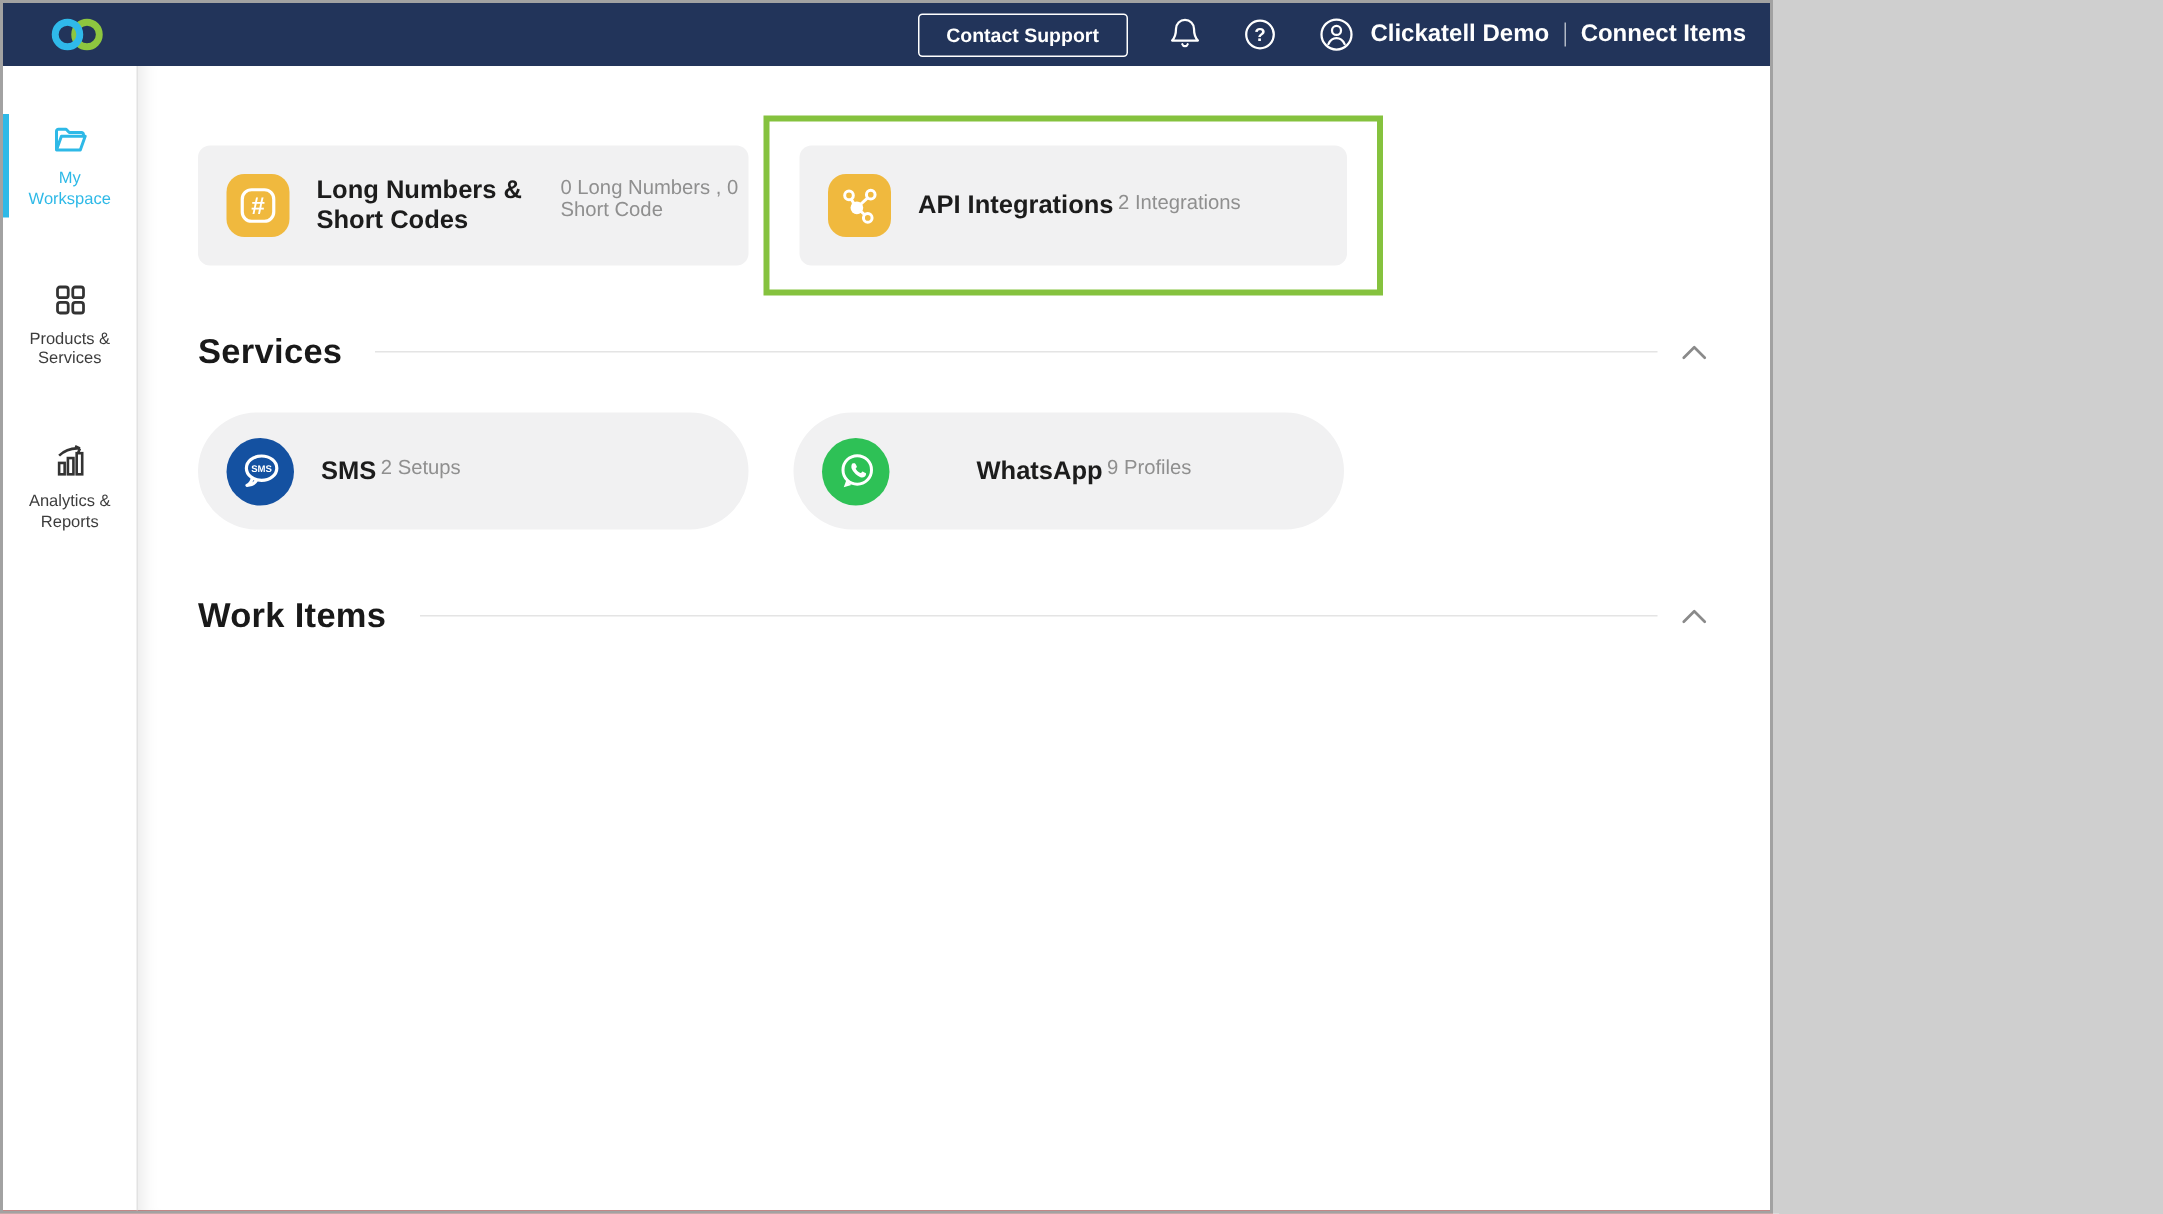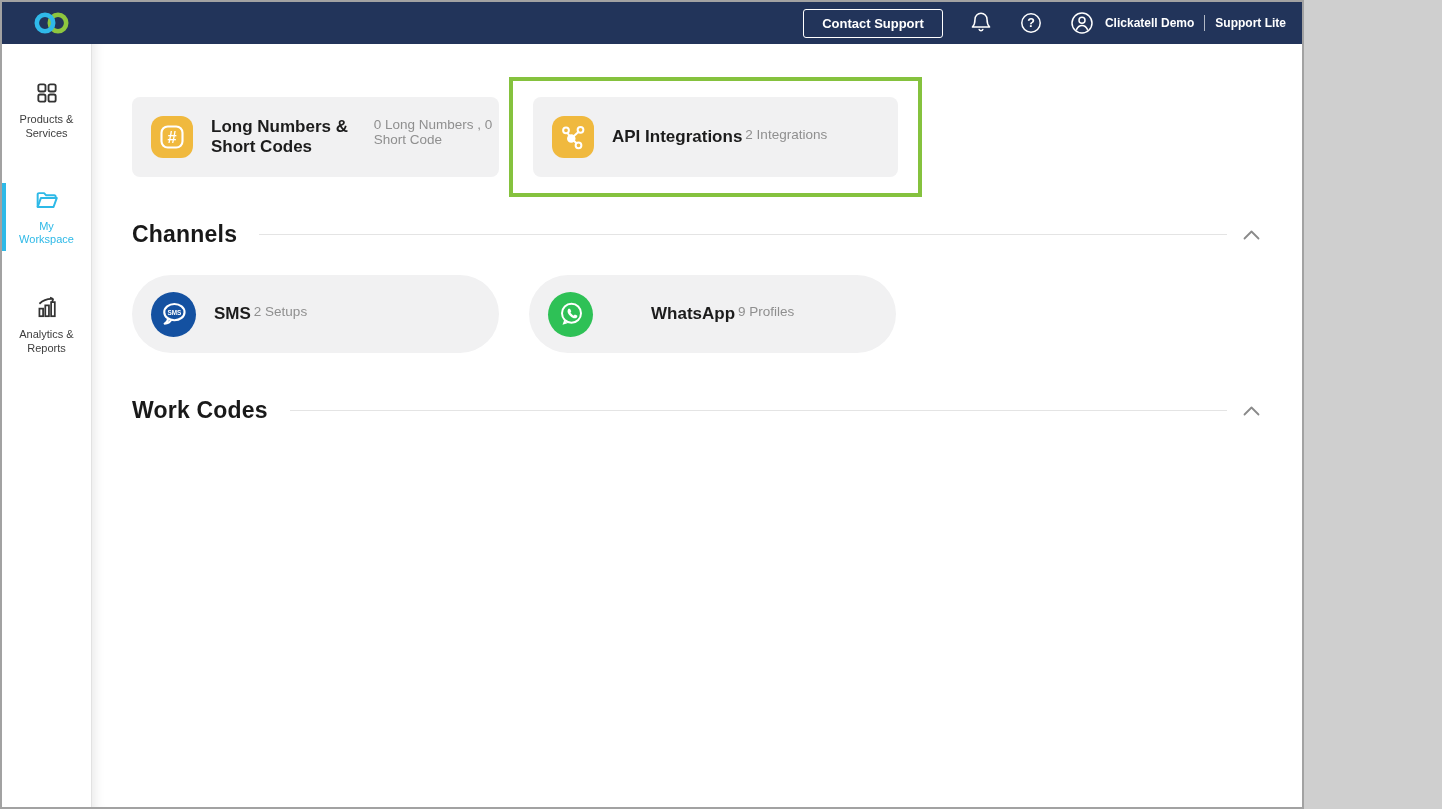--- a/index.html
+++ b/index.html
@@ -1,20 +1,20 @@
 <!DOCTYPE html>
 <html><head>
 <meta charset="utf-8">
 <style>
   * { margin:0; padding:0; box-sizing:border-box; }
   html,body { background:#cfcfcf; }
   body { font-family:"Liberation Sans", sans-serif; }
 
   .window {
-    width:1304px; height:809px;
+    width:1182px; height:809px;
     border:2px solid #a2a2a2;
     background:#b91c1c;
     overflow:hidden;
     position:relative;
   }
 
   
   .topbar {
     height:42px; background:#22345A;
     display:flex; align-items:center;
@@ -24,21 +24,21 @@
   .topbar-right { margin-left:auto; display:flex; align-items:center; gap:26px; }
   .btn-contact {
     background:transparent; color:#ffffff;
     border:1.5px solid #ffffff; border-radius:3px;
     font-family:"Liberation Sans",sans-serif;
     font-size:13px; font-weight:bold;
     padding:7px 18px; cursor:pointer; line-height:1;
   }
   .icon-btn { background:none; border:none; cursor:pointer; display:flex; align-items:center; padding:0; }
   .account { display:flex; align-items:center; gap:10px; cursor:pointer; }
-  .account-name, .plan-name { color:#ffffff; font-size:12px; font-weight:bold; white-space:nowrap; }
+  .account-name, .plan-name { color:#ffffff; font-size:16px; font-weight:bold; white-space:nowrap; }
   .account-divider { width:1px; height:16px; background:rgba(255,255,255,0.65); }
 
   
   .app-body { display:flex; height:763px; }
   .sidebar {
     width:90px; background:#ffffff;
     border-right:1px solid #e2e2e2;
     padding-top:30px;
     display:flex; flex-direction:column; align-items:center; gap:34px;
     flex-shrink:0;
@@ -138,46 +138,46 @@
       </button>
 
       <div class="account">
         <svg width="26" height="26" viewBox="0 0 26 26">
           <circle cx="13" cy="13" r="10" fill="none" stroke="#ffffff" stroke-width="1.5"></circle>
           <circle cx="13" cy="10.3" r="3" fill="none" stroke="#ffffff" stroke-width="1.5"></circle>
           <path d="M7.6 19.4 c1.2-2.8 3.1-4 5.4-4 s4.2 1.2 5.4 4" fill="none" stroke="#ffffff" stroke-width="1.5" stroke-linecap="round"></path>
         </svg>
         <span class="account-name">Clickatell Demo</span>
         <span class="account-divider"></span>
-        <span class="plan-name">Support Lite</span>
+        <span class="plan-name">Connect Items</span>
       </div>
     </div>
   </header>
 
   <div class="app-body">
 
     <nav class="sidebar">
+
+      <div class="side-item active">
+        <span class="active-bar"></span>
+        <svg width="28" height="26" viewBox="0 0 24 22">
+          <path d="M4 17 V6.2 a1.1 1.1 0 0 1 1.1 -1.1 h4.4 l1.8 1.9 h7 a1.1 1.1 0 0 1 1.1 1.1 v1" fill="none" stroke="#2EB9E7" stroke-width="1.7" stroke-linejoin="round"></path>
+          <path d="M4 17 L6.8 9.2 H20.4 L17.6 17 Z" fill="none" stroke="#2EB9E7" stroke-width="1.7" stroke-linejoin="round"></path>
+        </svg>
+        <span class="side-label">My Workspace</span>
+      </div>
 
       <div class="side-item">
         <svg width="26" height="26" viewBox="0 0 24 24">
           <rect x="4" y="4" width="6.6" height="6.6" rx="1.6" fill="none" stroke="#333333" stroke-width="1.7"></rect>
           <rect x="13.4" y="4" width="6.6" height="6.6" rx="1.6" fill="none" stroke="#333333" stroke-width="1.7"></rect>
           <rect x="4" y="13.4" width="6.6" height="6.6" rx="1.6" fill="none" stroke="#333333" stroke-width="1.7"></rect>
           <rect x="13.4" y="13.4" width="6.6" height="6.6" rx="1.6" fill="none" stroke="#333333" stroke-width="1.7"></rect>
         </svg>
         <span class="side-label">Products &amp; Services</span>
-      </div>
-
-      <div class="side-item active">
-        <span class="active-bar"></span>
-        <svg width="28" height="26" viewBox="0 0 24 22">
-          <path d="M4 17 V6.2 a1.1 1.1 0 0 1 1.1 -1.1 h4.4 l1.8 1.9 h7 a1.1 1.1 0 0 1 1.1 1.1 v1" fill="none" stroke="#2EB9E7" stroke-width="1.7" stroke-linejoin="round"></path>
-          <path d="M4 17 L6.8 9.2 H20.4 L17.6 17 Z" fill="none" stroke="#2EB9E7" stroke-width="1.7" stroke-linejoin="round"></path>
-        </svg>
-        <span class="side-label">My Workspace</span>
       </div>
 
       <div class="side-item">
         <svg width="26" height="28" viewBox="0 0 24 24">
           <rect x="5" y="13.5" width="3.4" height="7" fill="none" stroke="#333333" stroke-width="1.6"></rect>
           <rect x="10.4" y="10.5" width="3.4" height="10" fill="none" stroke="#333333" stroke-width="1.6"></rect>
           <rect x="15.8" y="7.5" width="3.4" height="13" fill="none" stroke="#333333" stroke-width="1.6"></rect>
           <path d="M5 9 C9 5.2 13 4.2 17.6 4.6" fill="none" stroke="#333333" stroke-width="1.6"></path>
           <path d="M17.8 4.6 l-3 -1.4 M17.8 4.6 l-1.2 3" fill="none" stroke="#333333" stroke-width="1.6"></path>
         </svg>
@@ -218,21 +218,21 @@
             </div>
             <div class="card-texts">
               <span class="card-title">API Integrations</span>
               <span class="card-sub">2 Integrations</span>
             </div>
           </div>
         </div>
       </div>
 
       <div class="section-header mt-channels">
-        <h2 class="section-title">Channels</h2>
+        <h2 class="section-title">Services</h2>
         <div class="section-rule"></div>
         <button class="collapse-btn">
           <svg width="17" height="10" viewBox="0 0 17 10">
             <polyline points="1.5,8.5 8.5,1.5 15.5,8.5" fill="none" stroke="#8a8a8a" stroke-width="1.8" stroke-linecap="round" stroke-linejoin="round"></polyline>
           </svg>
         </button>
       </div>
 
       <div class="cards-row mt-row2">
 
@@ -259,21 +259,21 @@
             </svg>
           </div>
           <div class="card-texts">
             <span class="card-title">WhatsApp</span>
             <span class="card-sub">9 Profiles</span>
           </div>
         </div>
       </div>
 
       <div class="section-header mt-work">
-        <h2 class="section-title">Work Codes</h2>
+        <h2 class="section-title">Work Items</h2>
         <div class="section-rule"></div>
         <button class="collapse-btn">
           <svg width="17" height="10" viewBox="0 0 17 10">
             <polyline points="1.5,8.5 8.5,1.5 15.5,8.5" fill="none" stroke="#8a8a8a" stroke-width="1.8" stroke-linecap="round" stroke-linejoin="round"></polyline>
           </svg>
         </button>
       </div>
 
 
     </main>

